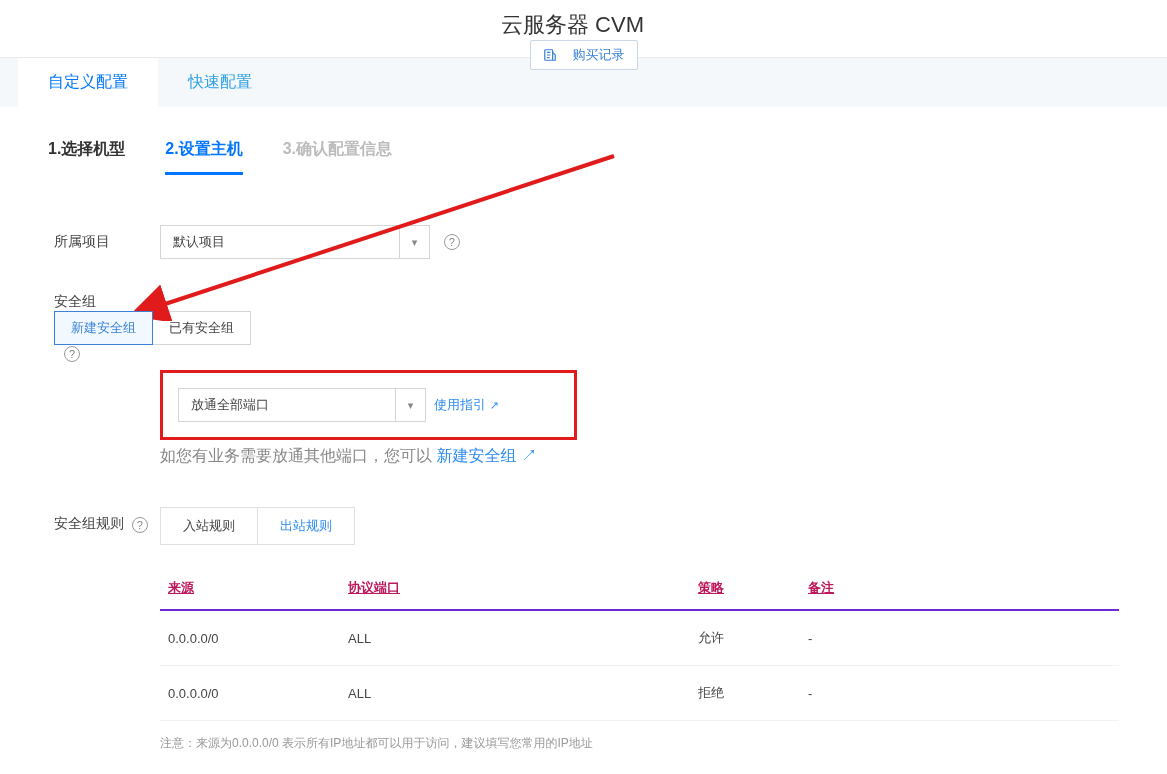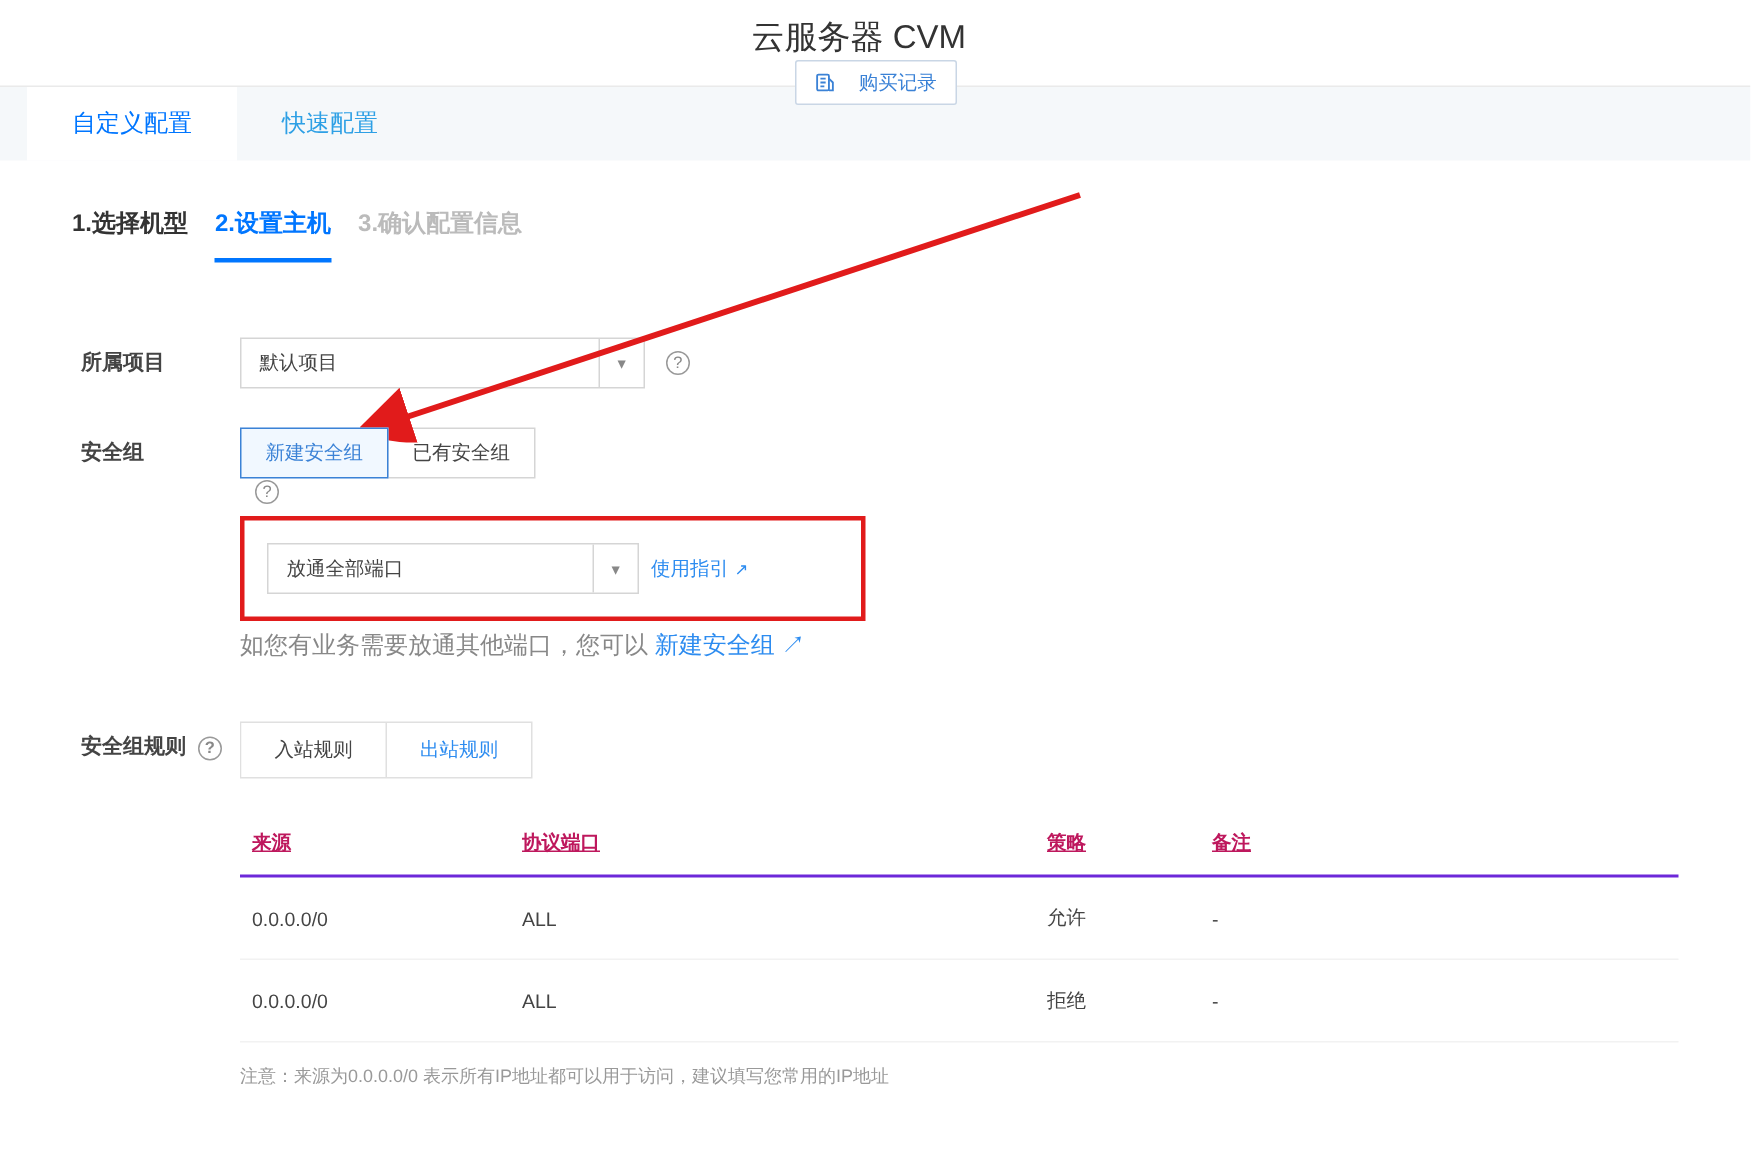--- a/index.html
+++ b/index.html
@@ -60,21 +60,21 @@
     }
     .main-tab.inactive {
       color: #2ea0e5;
     }
     
     .content {
       padding: 0 48px;
     }
     .step-tabs {
       display: flex;
-      gap: 18px;
+      gap: 40px;
       margin-top: 32px;
       border-bottom: 0;
     }
     .step-tab {
       font-size: 16px;
       font-weight: 600;
       padding-bottom: 12px;
       cursor: pointer;
       color: #333;
     }
@@ -91,21 +91,20 @@
     .form-row {
       display: flex;
       align-items: flex-start;
       margin-bottom: 26px;
     }
     .form-label {
       width: 106px;
       color: #444;
       font-size: 14px;
       padding-top: 8px;
-      font-weight: bold;
     }
     .form-body { flex: 1; }
 
     .select-box {
       position: relative;
       display: inline-flex;
       align-items: center;
       border: 1px solid #d5d5d5;
       height: 34px;
       min-width: 270px;
@@ -243,21 +242,21 @@
       <div class="form-label">所属项目</div>
       <div class="form-body" style="position:relative;">
         <div class="select-box">
           <span class="select-value">默认项目</span>
           <span class="select-caret">▾</span>
         </div>
         <span class="help-circle">?</span>
       </div>
     </div>
 
-    <div class="form-row" style="margin-bottom:8px;">
+    <div class="form-row" style="margin-bottom:8px;flex-direction:column;">
       <div class="form-label">安全组</div>
       <div class="form-body" style="position:relative;">
         <div class="btn-group">
           <div class="btn-seg active">新建安全组</div>
           <div class="btn-seg">已有安全组</div>
         </div>
         <span class="help-circle">?</span>
 
         
         <svg class="arrow-svg" viewBox="0 0 500 170">

